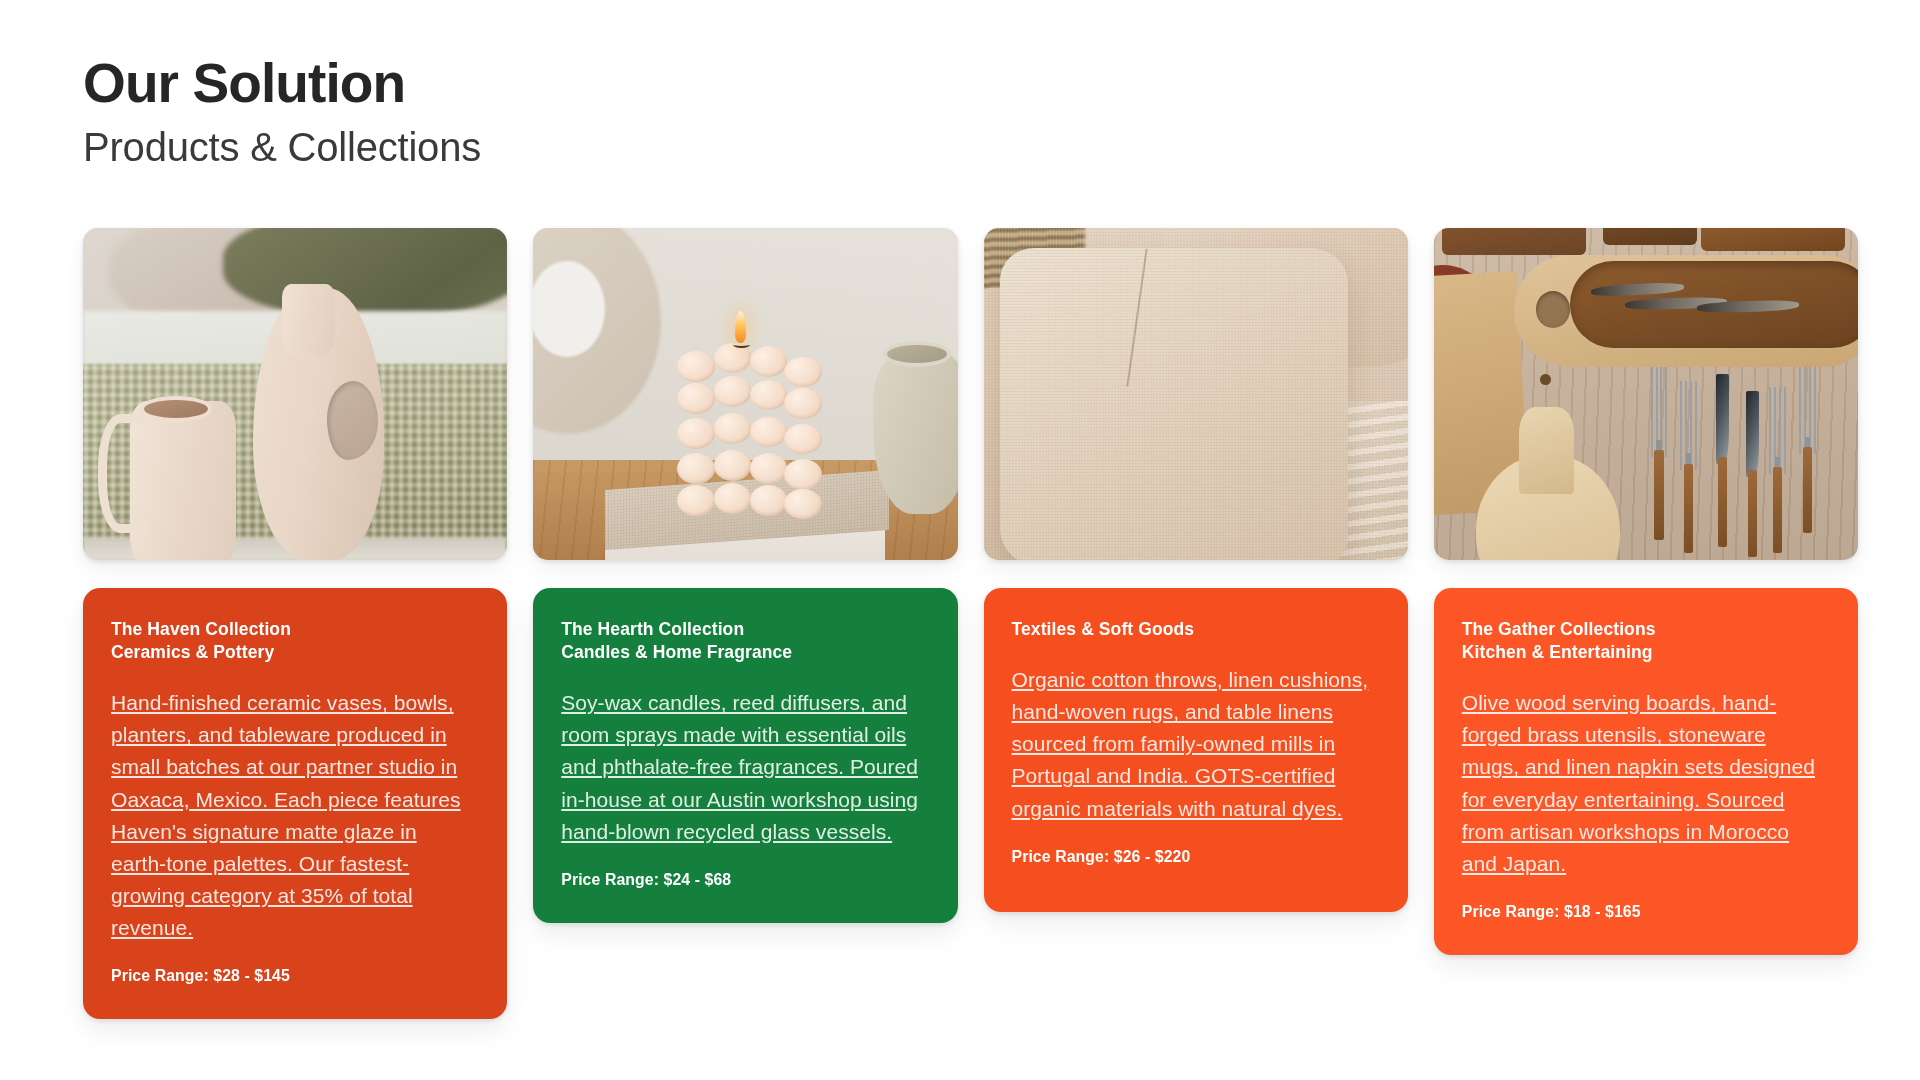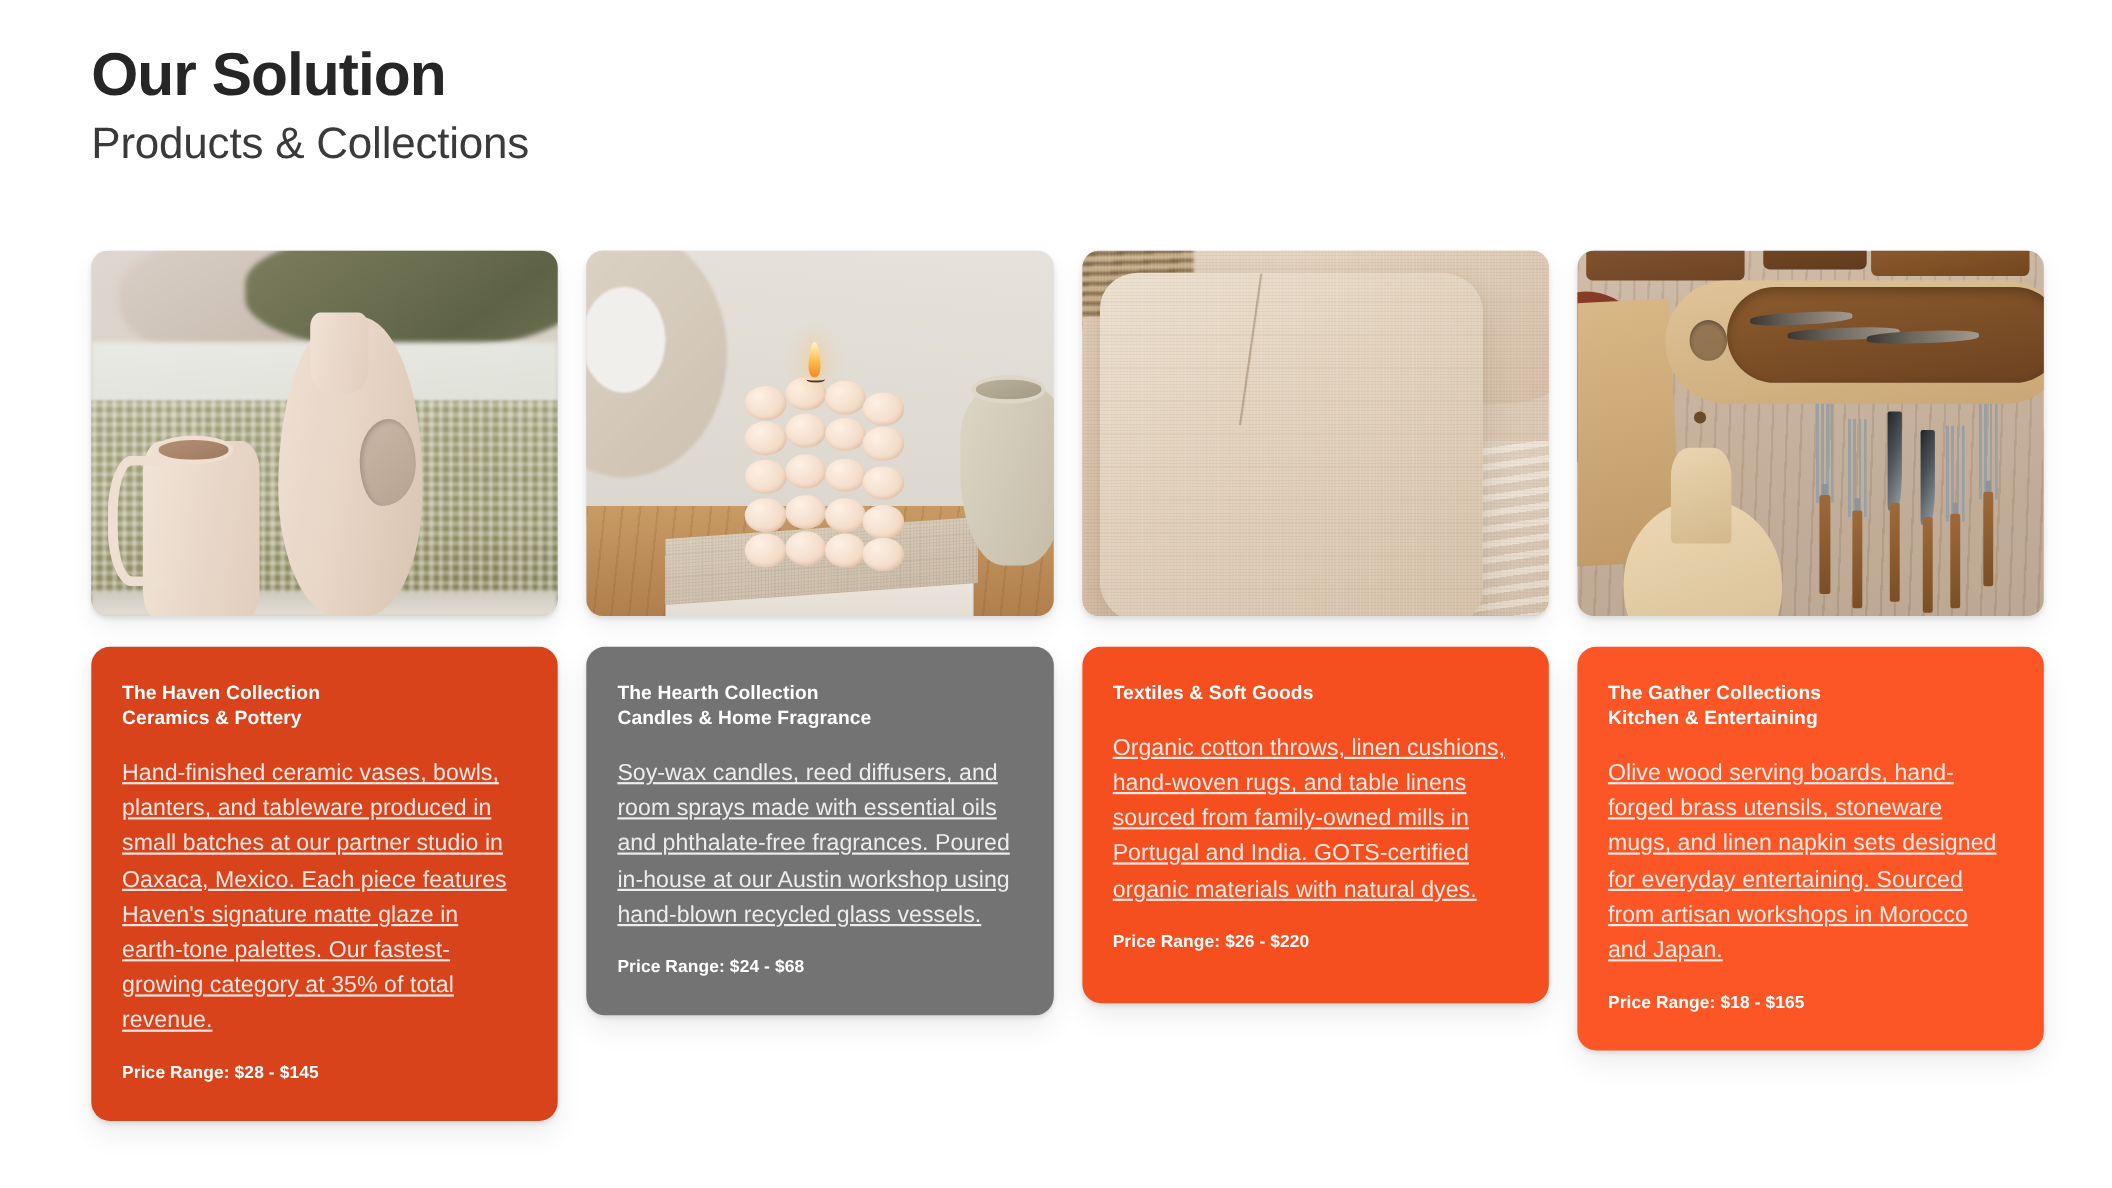--- a/index.html
+++ b/index.html
@@ -7,21 +7,21 @@
   body {
     background:#ffffff;
     font-family:"Liberation Sans", sans-serif;
     -webkit-font-smoothing:antialiased;
     overflow:hidden;
   }
 
   .page { position:relative; width:1920px; height:1080px; }
 
   
-  .header { position:absolute; left:83px; top:38px; }
+  .header { position:absolute; left:83px; top:54px; }
   .page-title {
     font-size:55px;
     font-weight:700;
     color:#262626;
     letter-spacing:-0.9px;
     line-height:1.08;
   }
   .page-subtitle {
     margin-top:11px;
     font-size:40px;
@@ -315,21 +315,21 @@
               <i style="left:74%; top:67%"></i>
             <i style="left:0%;  top:82%"></i>
               <i style="left:25%; top:81%"></i>
             <i style="left:50%; top:82%"></i>
               <i style="left:74%; top:84%"></i>
           </div>
           <div class="s2-wick"></div>
           <div class="s2-flame"></div>
         </div>
       </div>
-      <div class="card" style="background: #737373;">
+      <div class="card" style="background: #15803d;">
         <div class="card-title">The Hearth Collection</div>
         <div class="card-sub">Candles &amp; Home Fragrance</div>
         <div class="card-body">Soy-wax candles, reed diffusers, and room sprays made with essential oils and phthalate-free fragrances. Poured in-house at our Austin workshop using hand-blown recycled glass vessels.</div>
         <div class="card-price">Price Range: $24 - $68</div>
       </div>
     </div>
 
     <div class="col">
       <div class="media">
         <div class="scene">

